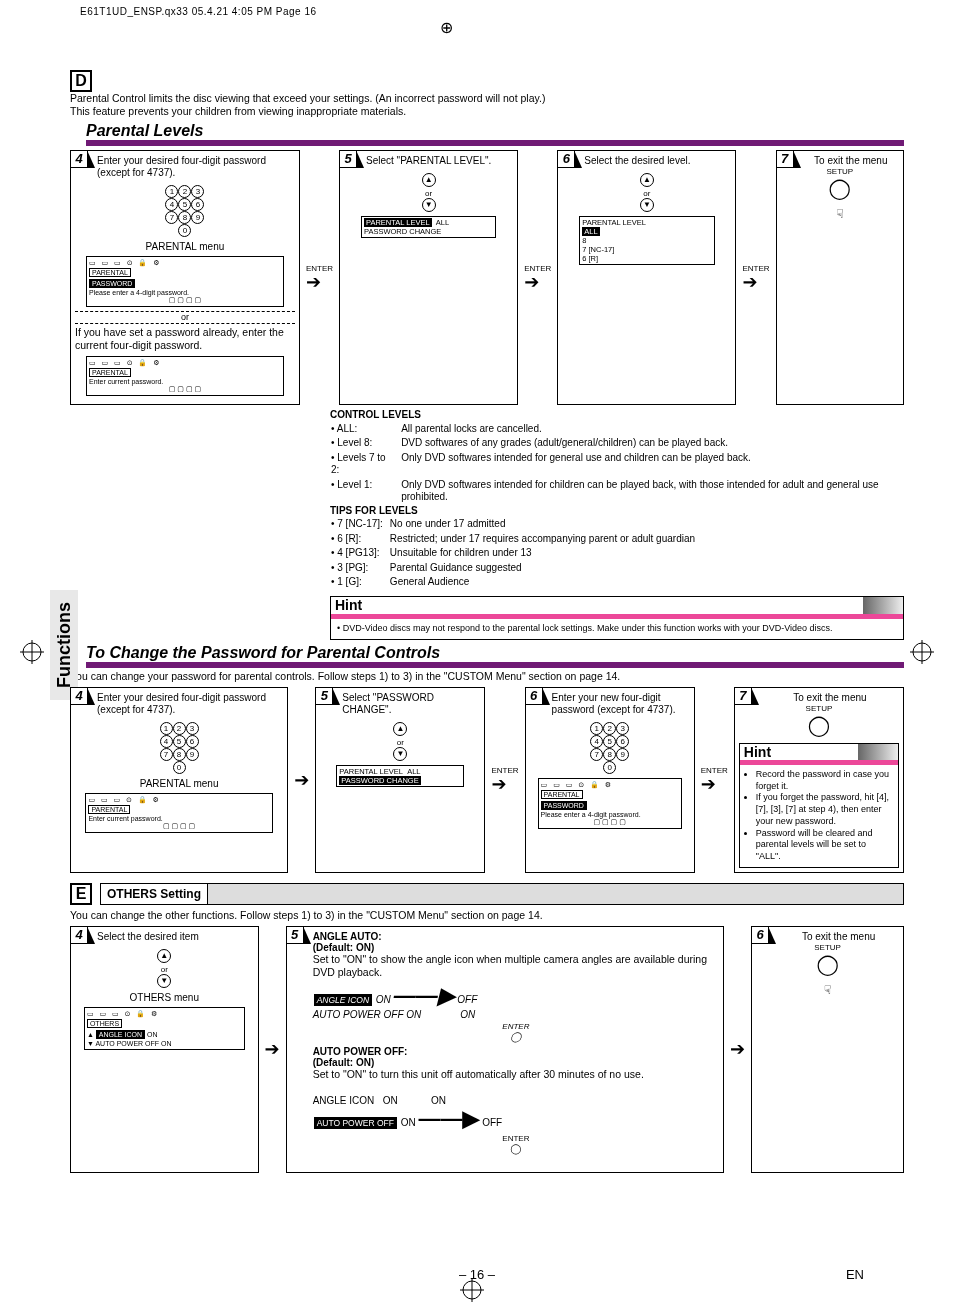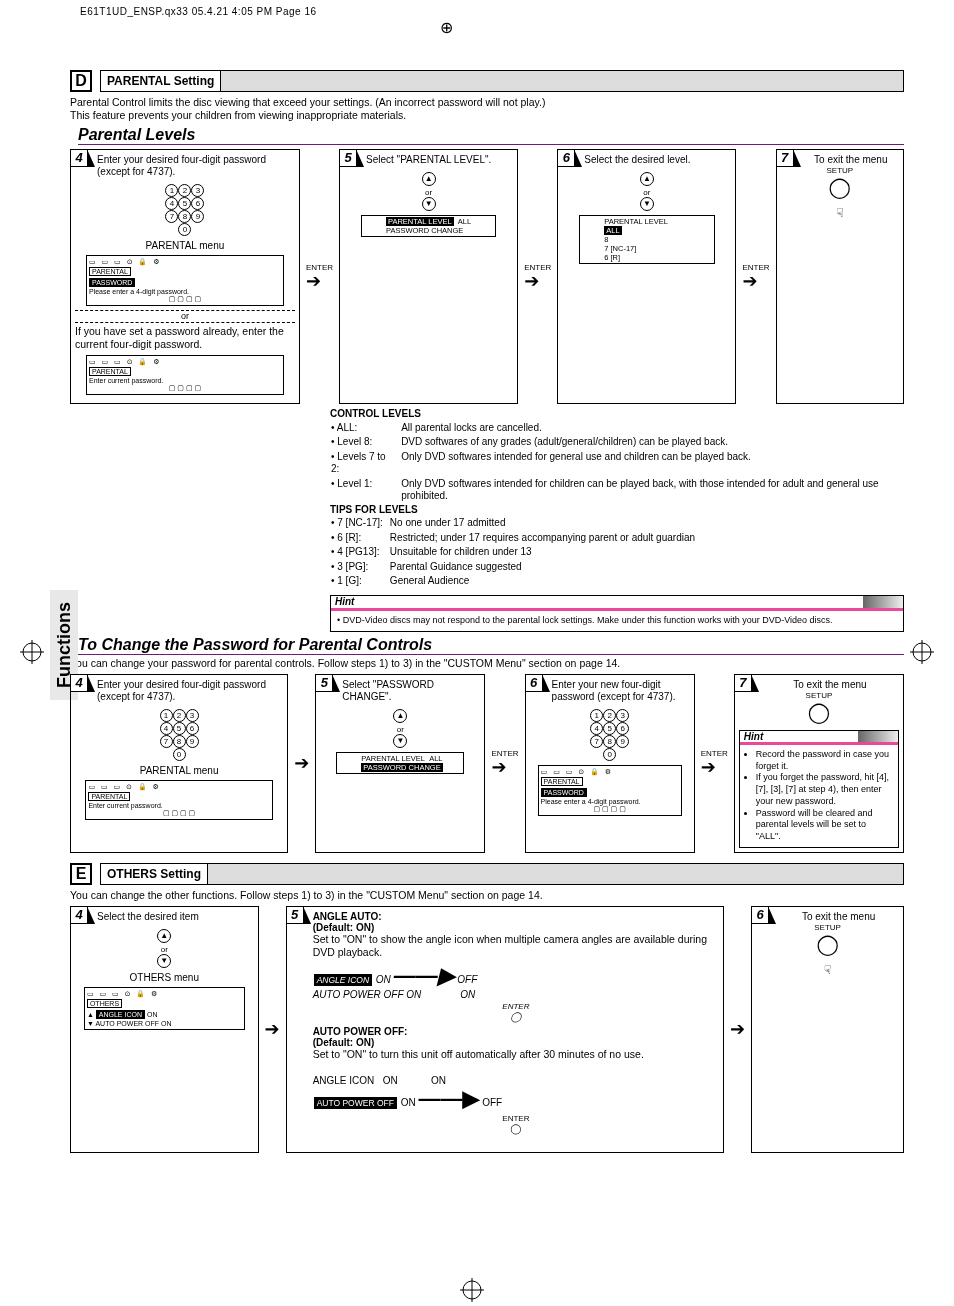--- a/index.html
+++ b/index.html
@@ -4,44 +4,44 @@
 <style>
   * { box-sizing: border-box; }
   body { margin:0; padding:0; font-family: Arial, Helvetica, sans-serif; font-size:10px; color:#000; background:#fff; width:954px; }
   .page { width:954px; height:1306px; position:relative; padding:10px 50px 20px 70px; }
   .reg-marks { position:absolute; top:18px; left:0; width:100%; height:20px; }
   .reg-cross { display:inline-block; font-size:16px; }
   .slug { position:absolute; top:6px; left:80px; font-size:10px; letter-spacing:0.5px; }
   .sect-letter { display:inline-block; width:22px; height:22px; border:2px solid #000; font-size:16px; font-weight:bold; text-align:center; line-height:18px; margin-right:8px; vertical-align:middle; }
   .sect-head-bar { background:#ddd; border:1px solid #000; height:22px; position:relative; display:flex; align-items:center; margin-bottom:4px; }
   .sect-head-bar .inner { background:#fff; border-right:1px solid #000; height:100%; display:flex; align-items:center; padding:0 6px; font-weight:bold; font-size:12px; }
-  .h-it { font-style:italic; font-weight:bold; font-size:16px; border-bottom:1px solid #701a75; margin:4px 0 2px 8px; }
+  .h-it { font-style:italic; font-weight:bold; font-size:16px; border-bottom:6px solid #701a75; margin:4px 0 2px 16px; }
   .bodytxt { font-size:10.5px; line-height:1.25; }
   .step-row { display:flex; gap:6px; margin:4px 0; }
   .step-box { border:1px solid #000; padding:4px; position:relative; flex:1; min-height:120px; }
   .step-num { position:absolute; top:-1px; left:-1px; border:1px solid #000; width:18px; height:18px; font-style:italic; font-weight:bold; font-size:13px; text-align:center; line-height:16px; background:#fff; }
   .step-num::after { content:""; position:absolute; top:-1px; right:-8px; border-top:18px solid transparent; border-left:8px solid #000; }
   .step-txt { margin-left:22px; font-size:10px; line-height:1.2; }
   .keypad { text-align:center; margin-top:6px; font-size:10px; letter-spacing:4px; }
   .circled { display:inline-block; width:13px; height:13px; border:1px solid #000; border-radius:50%; font-size:8px; line-height:11px; text-align:center; letter-spacing:0; }
   .small-menu { border:1px solid #000; font-size:7.5px; padding:1px 2px; margin:4px auto; width:80%; }
-  .small-menu .row { white-space:nowrap;margin-left:22px; }
+  .small-menu .row { white-space:nowrap; }
   .small-menu .hl { background:#000; color:#fff; display:inline-block; padding:0 2px; }
   .enter-lbl { font-size:8px; }
   .hand { font-size:20px; text-align:center; }
   .or-btn { display:inline-block; border:1px solid #000; border-radius:50%; width:14px; height:14px; font-size:8px; line-height:12px; text-align:center; }
   .arrow-right { font-size:18px; line-height:1; }
   .sub-label { text-align:center; font-size:10px; margin-top:4px; }
   .menu-gfx { border:1px solid #000; width:90%; margin:4px auto; padding:2px; font-size:7px; }
   .menu-gfx .icons { letter-spacing:2px; }
   .menu-gfx .item { border:1px solid #000; display:inline-block; padding:0 2px; margin:1px 0; }
   .control-levels { font-size:10px; line-height:1.25; margin:4px 0 4px 260px; }
   .control-levels b { font-weight:bold; }
   .hint-box { border:1px solid #000; margin-top:4px; }
-  .hint-hd { font-style:italic; font-weight:bold; font-size:10px; border-bottom:3px solid #ec4899; padding:0 4px; position:relative; }
+  .hint-hd { font-weight:bold; font-size:14px; border-bottom:5px solid #ec4899; padding:0 4px; position:relative; }
   .hint-hd::after { content:""; position:absolute; right:0; top:0; bottom:0; width:40px; background:linear-gradient(90deg,#666,#eee); }
   .hint-body { font-size:9px; padding:4px 6px; line-height:1.3; }
   .hint-body ul { margin:0; padding-left:10px; }
   .side-tab { position:absolute; left:50px; top:590px; writing-mode:vertical-rl; transform:rotate(180deg); font-size:18px; font-weight:bold; background:#e8e8e8; padding:12px 4px; width:28px; text-align:center; }
   .footer { position:absolute; bottom:24px; left:0; width:100%; text-align:center; font-size:13px; }
   .footer .en { position:absolute; right:90px; }
   .dash-sep { text-align:center; border-top:1px dashed #000; border-bottom:1px dashed #000; font-size:9px; line-height:1.2; padding:0; margin:2px 0; }
   .setup-lbl { font-size:8px; text-align:center; }
   table.lvl { border-collapse:collapse; font-size:10px; }
   table.lvl td { vertical-align:top; padding-right:6px; }
@@ -66,23 +66,20 @@
       <line x1="0" y1="12" x2="24" y2="12" stroke="#000"></line>
       <line x1="12" y1="0" x2="12" y2="24" stroke="#000"></line>
     </svg>
 
   <div class="side-tab">Functions</div>
 
   <div style="height:60px;"></div>
 
   <div style="display:flex;align-items:stretch;">
     <span class="sect-letter">D</span>
-    <div class="sect-head-bar" style="flex:1;">
-        <div class="inner">PARENTAL Setting</div>
-      </div>
   </div>
   <div class="bodytxt">Parental Control limits the disc viewing that exceed your settings. (An incorrect password will not play.)</div>
   <div class="bodytxt">This feature prevents your children from viewing inappropriate materials.</div>
 
   <div class="h-it">Parental Levels</div>
 
   <div class="step-row">
 
     <div class="step-box" style="flex:1.3;">
       <div class="step-num">4</div>
@@ -337,18 +334,22 @@
     </div>
     <div style="align-self:center;" class="arrow-right">➔</div>
     <div class="step-box" style="flex:0.8;">
       <div class="step-num">6</div>
       <div class="step-txt" style="text-align:center;">To exit the menu</div>
       <div class="setup-lbl">SETUP</div>
       <div class="hand">◯<br><span style="font-size:12px;">☟</span></div>
     </div>
   </div>
 
+  <div class="footer">
+    <span>– 16 –</span>
+    <span class="en">EN</span>
+  </div>
   <svg style="position:absolute;left:460px;bottom:4px;" width="24" height="24">
       <circle cx="12" cy="12" r="9" fill="none" stroke="#000"></circle>
       <line x1="0" y1="12" x2="24" y2="12" stroke="#000"></line>
       <line x1="12" y1="0" x2="12" y2="24" stroke="#000"></line>
     </svg>
 </div>
 
 </body></html>

